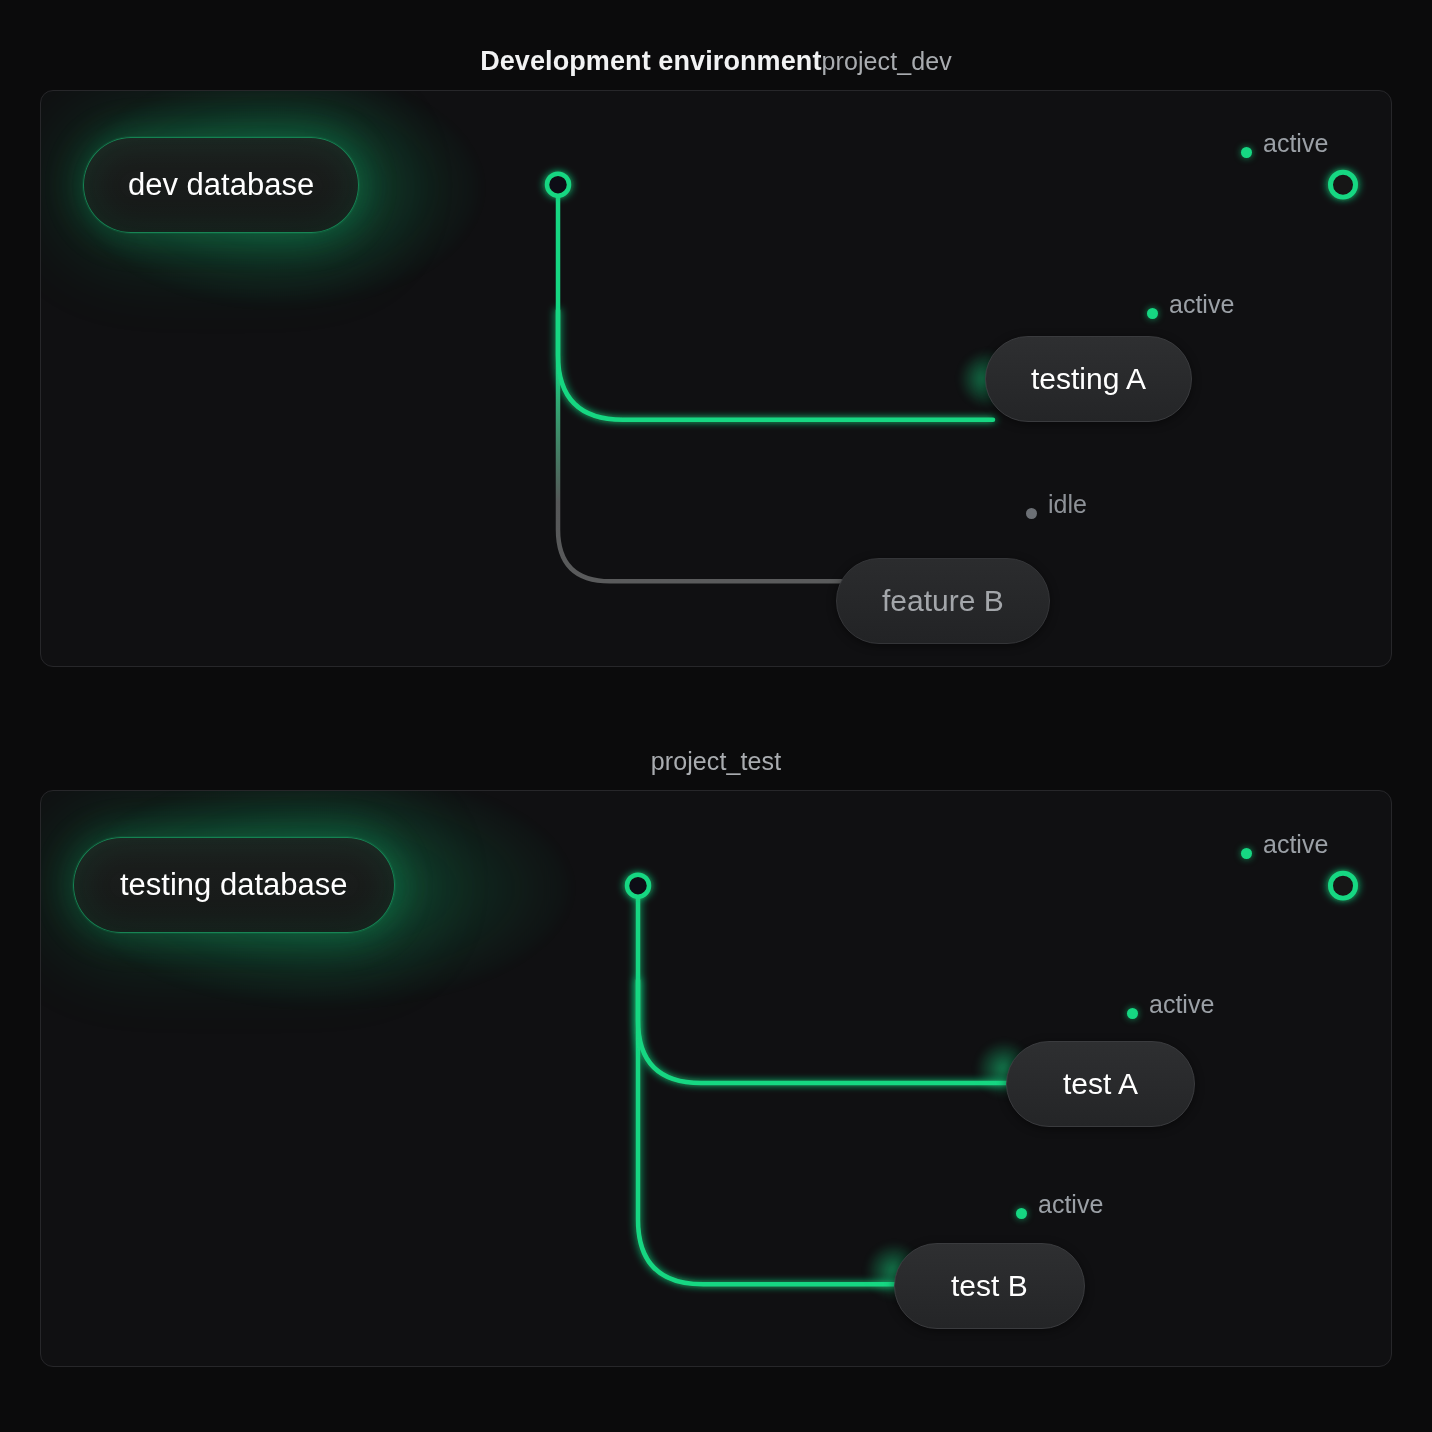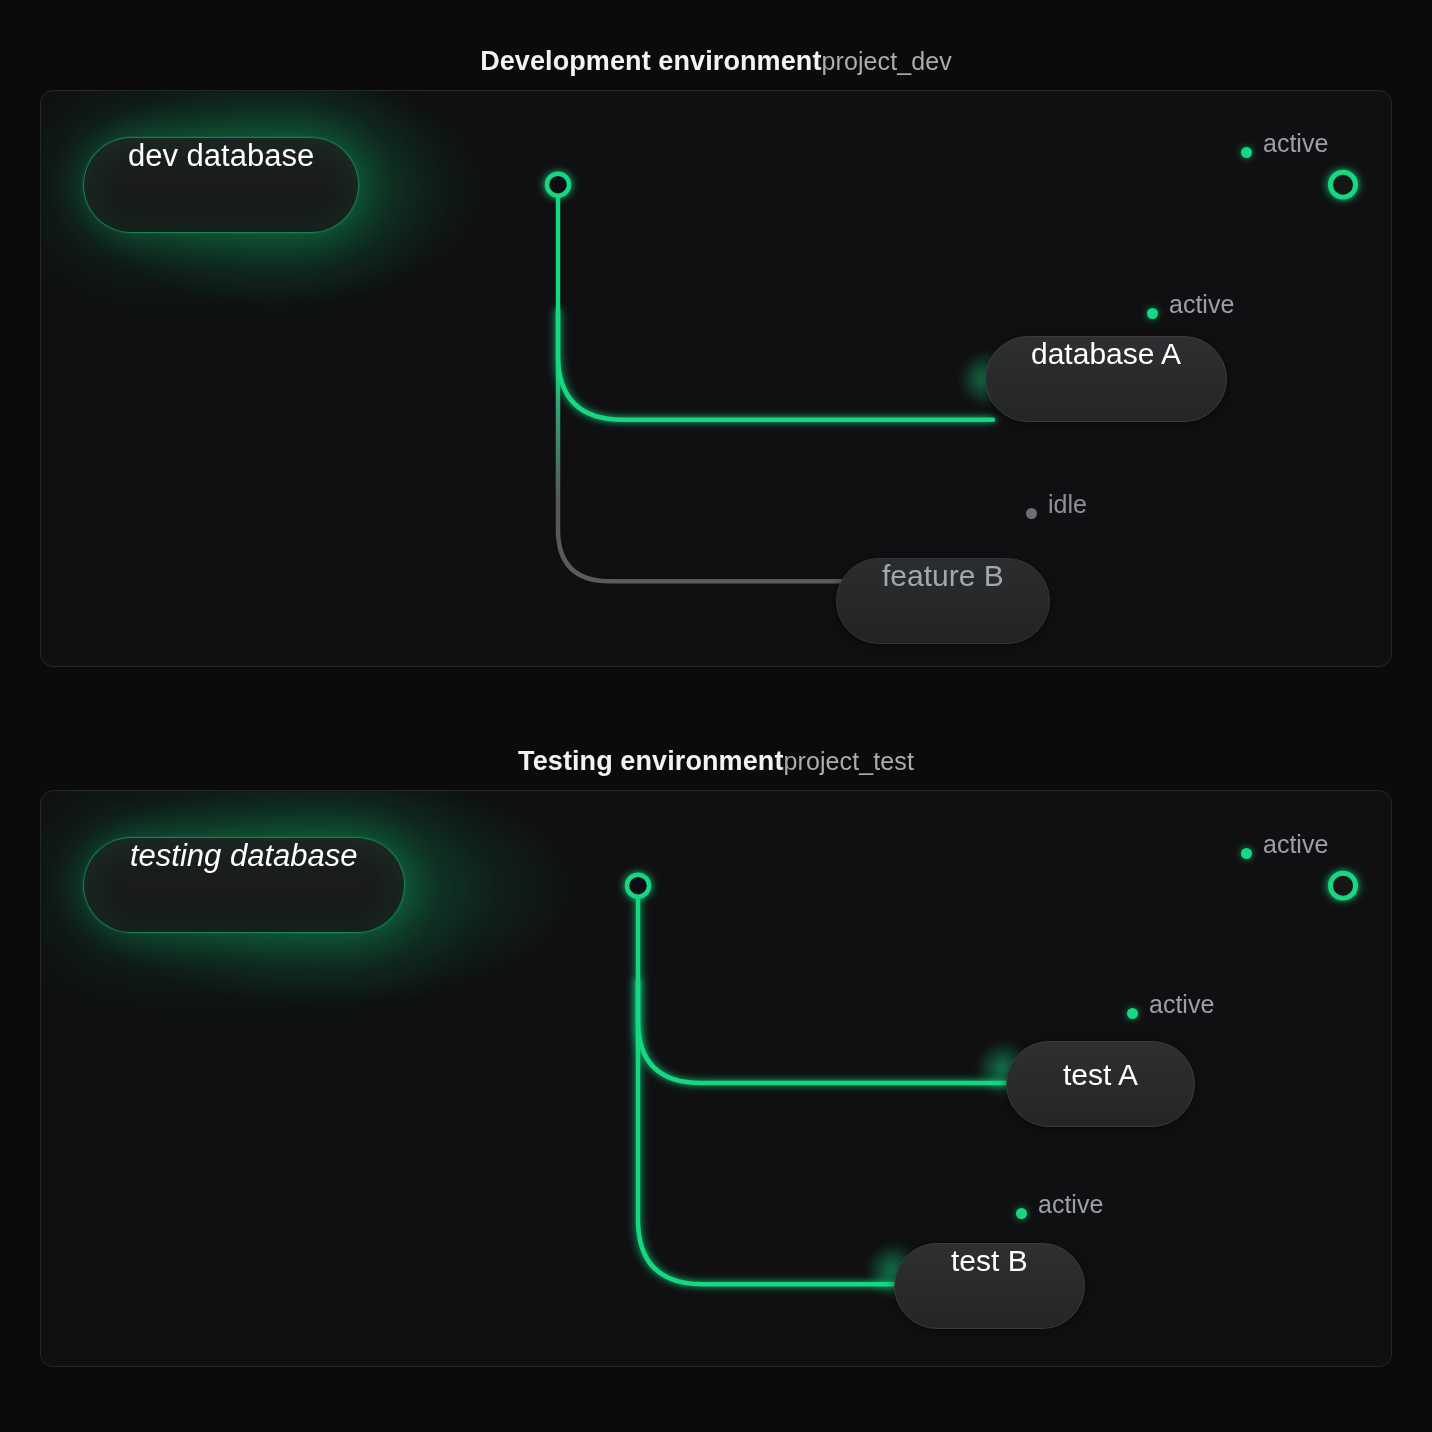--- a/index.html
+++ b/index.html
@@ -59,20 +59,21 @@
   .canvas {
     position: absolute;
     inset: 0;
   }
   .canvas svg { display: block; width: 100%; height: 100%; }
 
   
   .node {
     position: absolute;
     display: flex;
+    align-items: center;
     justify-content: center;
     border-radius: 999px;
     white-space: nowrap;
     z-index: 5;
   }
 
   
   .node-db {
     height: 96px;
     background: linear-gradient(180deg, #1c1f1e 0%, #161918 100%);
@@ -205,38 +206,37 @@
       <div class="node node-db" style="left:42px; top:46px; padding:0 44px;">
         <span>dev database</span>
       </div>
 
       <div class="status active" style="left:1106px; top:199px;">
         <span class="status-dot"></span>
         <span class="status-text">active</span>
       </div>
       <div class="port-glow" style="left:918px; top:260px;"></div>
       <div class="node node-branch" style="left:944px; top:245px; padding:0 45px;">
-        <span>database A</span>
+        <span>testing A</span>
       </div>
 
       <div class="status idle" style="left:985px; top:399px;">
         <span class="status-dot"></span>
         <span class="status-text">idle</span>
       </div>
       <div class="node node-branch idle" style="left:795px; top:446px; padding:0 45px;">
         <span>feature B</span>
       </div>
 
     </div>
   </div>
 
   <div class="section" style="top:732px;">
 
     <div class="section-header">
-      <div class="section-title">Testing environment</div>
       <div class="section-project">project_test</div>
     </div>
 
     <div class="panel panel-test">
 
       <div class="glow-halo" style="left:38px; top:-18px; width:490px; height:230px;"></div>
 
       <div class="canvas">
         <svg viewBox="0 0 1350 577" preserveAspectRatio="none">
           <defs>
@@ -259,21 +259,21 @@
 
           <circle cx="1302" cy="95" r="12.5" fill="#131414" stroke="#16d782" stroke-width="5" filter="url(#testGreenGlow)"></circle>
         </svg>
       </div>
 
       <div class="status active" style="left:1200px; top:39px;">
         <span class="status-dot"></span>
         <span class="status-text">active</span>
       </div>
 
-      <div class="node node-db" style="left:42px; top:46px; padding:0 46px;font-style:italic;">
+      <div class="node node-db" style="left:32px; top:46px; padding:0 46px;">
         <span>testing database</span>
       </div>
 
       <div class="status active" style="left:1086px; top:199px;">
         <span class="status-dot"></span>
         <span class="status-text">active</span>
       </div>
       <div class="port-glow" style="left:935px; top:250px;"></div>
       <div class="node node-branch" style="left:965px; top:250px; padding:16px 56px;">
         <span>test A</span>

